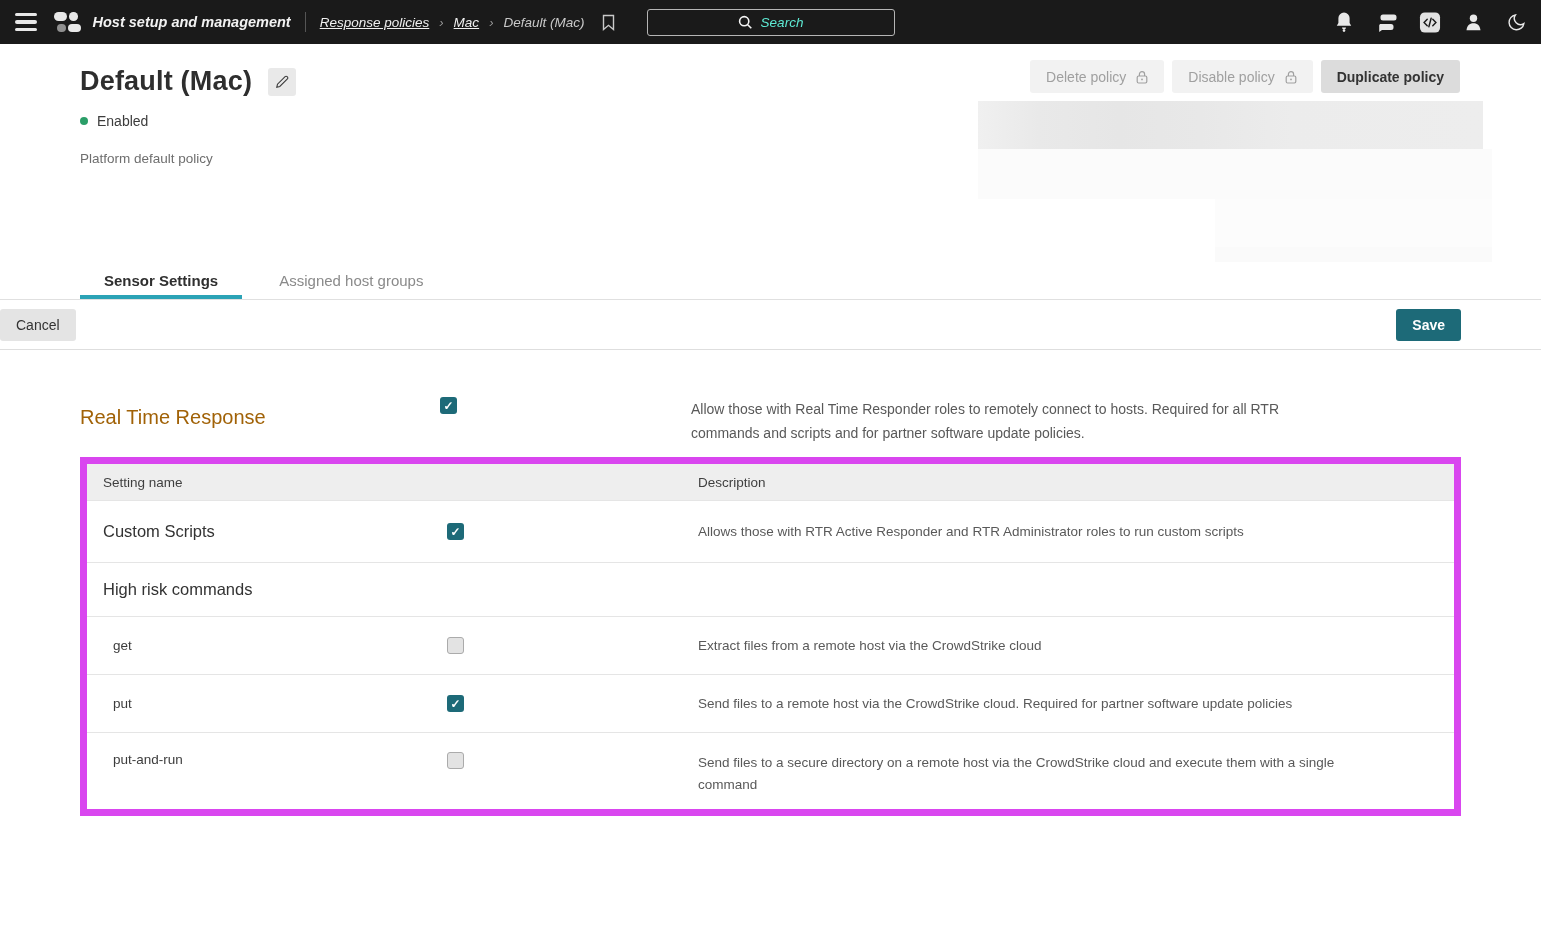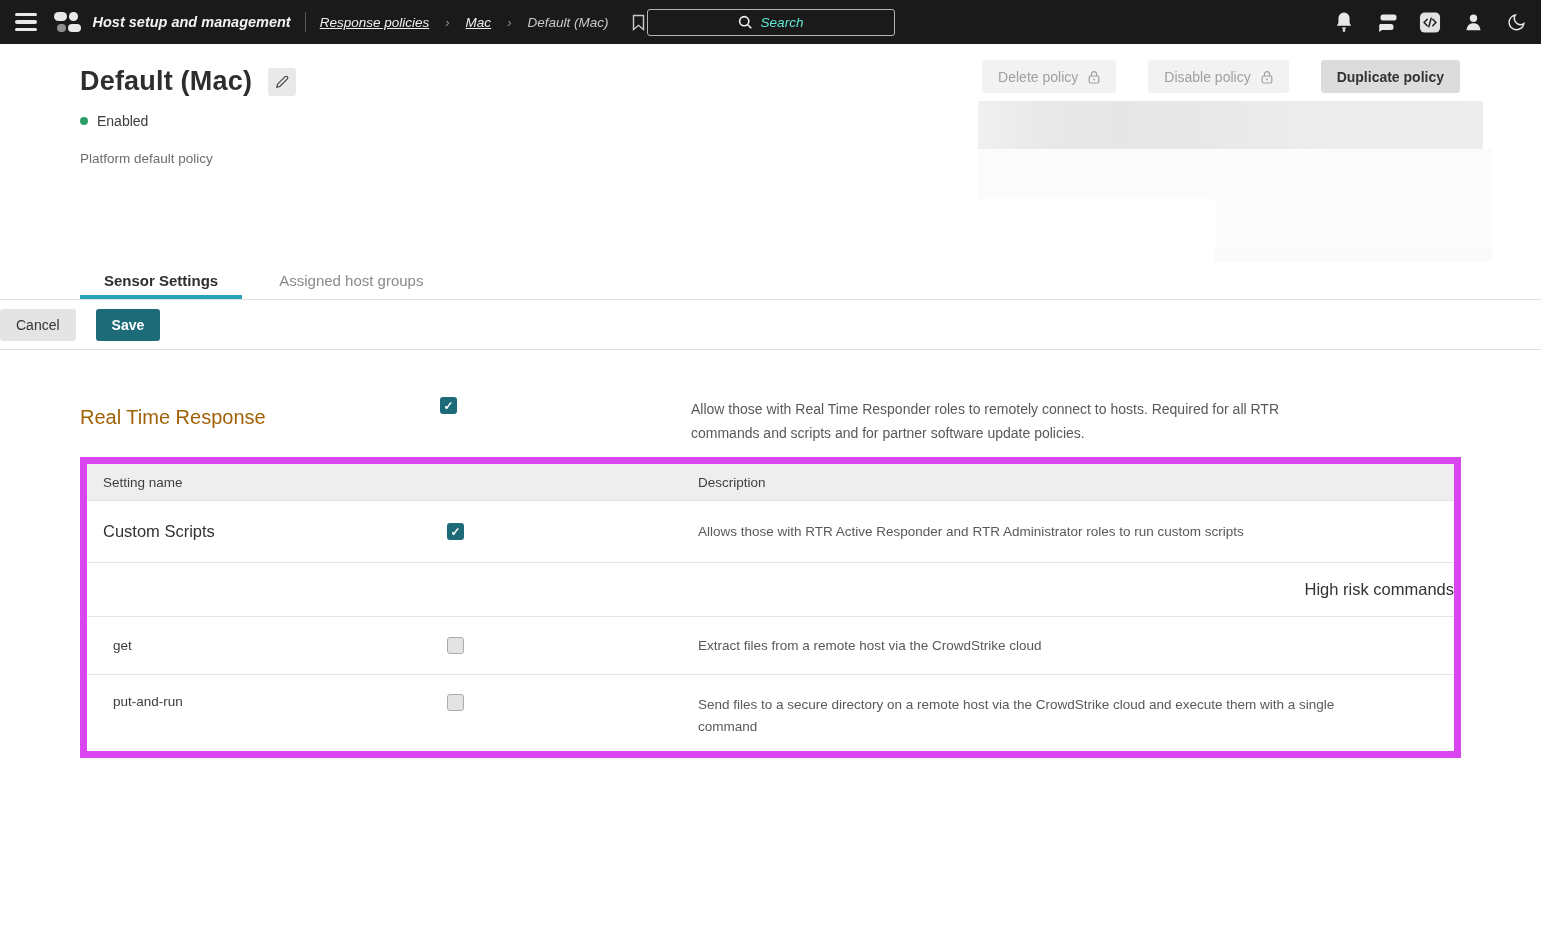--- a/index.html
+++ b/index.html
@@ -16,21 +16,21 @@
   .burger { width:36px; height:30px; display:flex; flex-direction:column; justify-content:center; gap:4px; padding:0 7px; cursor:pointer; }
   .burger span { display:block; height:3.5px; border-radius:2px; background:#e8e8e8; }
   .app-logo { margin-left:10px; display:flex; flex-direction:column; gap:3px; cursor:pointer; }
   .app-logo .r { display:flex; gap:2px; align-items:center; }
   .app-logo .pill { width:13px; height:8.5px; border-radius:4.5px; background:#e8e8e8; }
   .app-logo .dot { width:8.5px; height:8.5px; border-radius:50%; background:#e8e8e8; }
   .app-logo .dot.dim { background:#8f8f8f; }
   .app-logo .r2 { margin-left:3px; }
   .app-title { margin-left:12px; font-size:14.5px; font-weight:bold; color:#f2f2f2; white-space:nowrap; }
   .tb-divider { width:1px; height:20px; background:#555; margin:0 14px; }
-  .crumbs { display:flex; align-items:center; gap:16px; font-size:13.5px; white-space:nowrap; }
+  .crumbs { display:flex; align-items:center; gap:10px; font-size:13.5px; white-space:nowrap; }
   .crumb-link { color:#f0f0f0; text-decoration:underline; cursor:pointer; }
   .crumb-sep { color:#9a9a9a; font-size:13px; }
   .crumb-current { color:#c9c9c9; }
   .bookmark { margin-left:6px; display:flex; align-items:center; cursor:pointer; }
   .searchbox {
     position:absolute; left:50%; transform:translateX(-50%);
     width:248px; height:27px; border:1px solid #b5b5b5; border-radius:3px;
     display:flex; align-items:center; justify-content:center; gap:8px;
     color:#5eead4; font-size:13.5px; cursor:text; background:transparent;
   }
@@ -40,37 +40,37 @@
   
   .page-head { position:relative; height:218px; padding-left:80px; }
   .title-row { display:flex; align-items:center; gap:16px; padding-top:22px; }
   .page-title { font-size:27px; font-weight:bold; color:#2e2e2e; letter-spacing:.2px; }
   .edit-btn { width:28px; height:28px; background:#e9e9e9; border:none; border-radius:3px; display:flex; align-items:center; justify-content:center; cursor:pointer; }
   .status-row { margin-top:16px; display:flex; align-items:center; gap:9px; font-size:14px; color:#3c3c3c; }
   .status-dot { width:8px; height:8px; border-radius:50%; background:#2b9e68; }
   .subtitle { margin-top:22px; font-size:13.5px; color:#6e6e6e; }
 
   .head-right { position:absolute; top:16px; right:32px; width:531px; }
-  .head-buttons { display:flex; gap:32px; justify-content:flex-end; padding-right:49px; }
+  .head-buttons { display:flex; gap:8px; justify-content:flex-end; padding-right:49px; }
   .btn { border:none; border-radius:3px; font-family:inherit; font-size:14px; height:33px; padding:0 16px; cursor:pointer; display:flex; align-items:center; gap:10px; }
   .btn.locked { background:#f2f2f2; color:#a0a0a0; cursor:default; }
   .btn.duplicate { background:#dcdcdc; color:#333; font-weight:bold;padding-left:16px; }
   .blur-block { margin-top:8px; }
   .blur-a { height:48px; width:505px; background:linear-gradient(90deg,#f0f0f0 0%,#e9e9e9 12%,#e6e6e6 28%,#e8e8e8 44%,#ececec 62%,#ededed 100%); }
   .blur-b { height:50px; width:514px; background:#fbfbfb; }
   .blur-c { height:48px; width:277px; background:#fcfcfc; margin-left:auto; margin-right:17px; }
   .blur-d { height:15px; width:277px; background:#fafafa; margin-left:auto; margin-right:17px; }
 
   
   .tabs { display:flex; gap:13px; padding-left:80px; border-bottom:1px solid #e0e0e0; height:38px; align-items:stretch; }
   .tab { padding:0 24px; display:flex; align-items:center; font-size:15px; color:#8a8a8a; cursor:pointer; }
   .tab.active { color:#2f2f2f; font-weight:bold; box-shadow:inset 0 -4px 0 #2ba3b6; }
 
   
-  .actionbar { height:50px; border-bottom:1px solid #dedede; display:flex; align-items:center; justify-content:flex-start; gap:20px; padding-right:80px; }
+  .actionbar { height:50px; border-bottom:1px solid #dedede; display:flex; align-items:center; justify-content:space-between; gap:9px; padding-right:80px; }
   .btn.cancel { background:#e4e4e4; color:#333; height:32px; }
   .btn.save { background:#1d6a78; color:#fff; font-weight:bold; height:32px; }
 
   
   .content { padding:0 80px; }
   .grid3 { display:grid; grid-template-columns:360px 251px 1fr; }
   .rtr-row { margin-top:47px; align-items:start; }
   .rtr-label { font-size:20px; color:#a16207; padding-top:1px;margin-top:8px; }
   .desc { font-size:14px; color:#595959; line-height:24px; max-width:658px; }
 
@@ -81,21 +81,21 @@
   .settings-table { margin-top:12px; border:7px solid #d946ef; }
   .thead { background:#eeeeee; height:36px; align-items:center; font-size:13.5px; color:#3f3f3f; }
   .cell-pad { padding-left:16px; }
   .row { border-top:1px solid #e5e5e5; align-items:center; }
   .row.setting-row { height:62px; }
   .row.section-row { height:54px; }
   .row.cmd-row { height:58px; }
   .row.cmd-row.tall { height:77px; align-items:start; padding-top:19px; }
   .name-lg { font-size:16.5px; color:#333; }
   .name-sm { font-size:13.5px; color:#3c3c3c; padding-left:26px; }
-  .section-title { font-size:16.5px; color:#333; grid-column:1 / -1;text-align:right; }
+  .section-title { font-size:16.5px; color:#333; grid-column:1 / -1; }
   .tbl-desc { font-size:13.5px; color:#595959; line-height:22px; max-width:660px; }
   svg { display:block; }
 </style>
 </head>
 <body>
 
 <header class="topbar">
   <div class="burger">
       <span></span>
       <span></span>
@@ -256,20 +256,27 @@
         <div class="grid3 row section-row">
           <div class="cell-pad section-title">High risk commands</div>
         </div>
         <div class="grid3 row cmd-row">
           <div class="name-sm">get</div>
           <div>
             <div class="checkbox"></div>
           </div>
           <div class="tbl-desc">Extract files from a remote host via the CrowdStrike cloud</div>
         </div>
+        <div class="grid3 row cmd-row">
+          <div class="name-sm">put</div>
+          <div>
+            <div class="checkbox checked"></div>
+          </div>
+          <div class="tbl-desc">Send files to a remote host via the CrowdStrike cloud. Required for partner software update policies</div>
+        </div>
         <div class="grid3 row cmd-row tall">
           <div class="name-sm">put-and-run</div>
           <div>
             <div class="checkbox"></div>
           </div>
           <div class="tbl-desc">Send files to a secure directory on a remote host via the CrowdStrike cloud and execute them with a single command</div>
         </div>
       </div>
   </div>
 </main>

